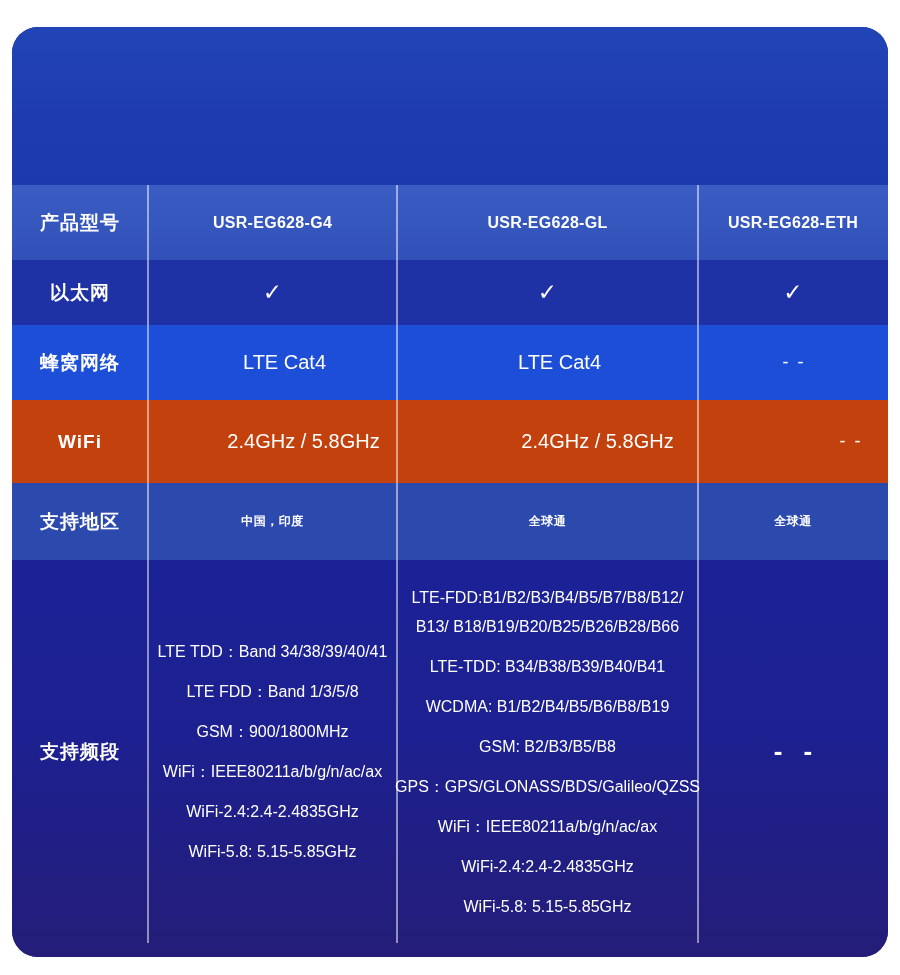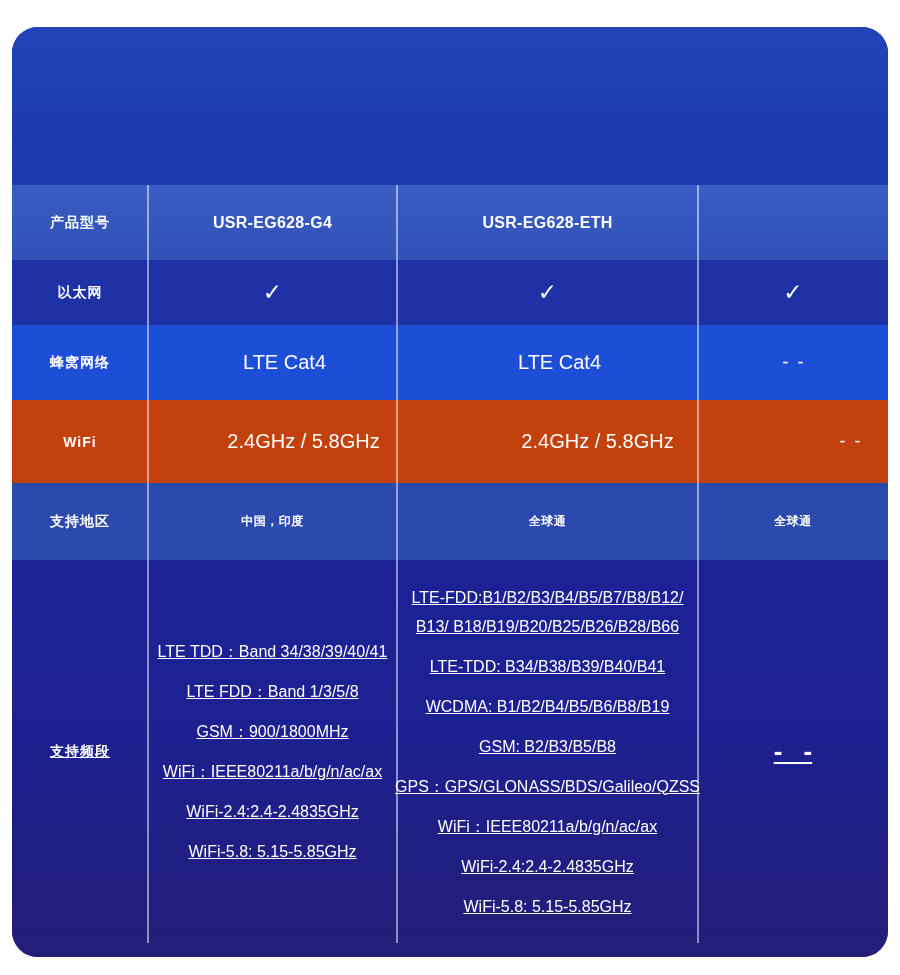--- a/index.html
+++ b/index.html
@@ -51,21 +51,21 @@
   .row-bands   { flex: 1; background: linear-gradient(180deg, #1b2296 0%, #1d2090 45%, #241d78 100%); }
 
   .cell {
     display: flex;
     align-items: center;
     justify-content: center;
     text-align: center;
   }
   .label {
     font-weight: bold;
-    font-size: 14px;
+    font-size: 19px;
     letter-spacing: 1px;
   }
   .model {
     font-weight: bold;
     font-size: 16px;
     letter-spacing: 0.3px;
   }
   .check {
     font-size: 23px;
     font-weight: 400;
@@ -78,21 +78,20 @@
     font-size: 12px;
     font-weight: bold;
     letter-spacing: 0.5px;
   }
   .dash {
     font-size: 18px;
     word-spacing: 4px;
   }
   .band-cell {
     padding-bottom: 14px;
-    text-decoration: underline;
   }
   .band-list {
     display: flex;
     flex-direction: column;
     align-items: center;
     gap: 11px;
   }
   .band-line {
     font-size: 16px;
     line-height: 29px;
@@ -121,20 +120,21 @@
 <div class="page">
   <div class="card">
 
     <div class="banner"></div>
 
     <div class="table">
 
       <div class="row row-models">
         <div class="cell label">产品型号</div>
         <div class="cell model">USR-EG628-G4</div>
+        <div class="cell model">USR-EG628-GL</div>
         <div class="cell model">USR-EG628-ETH</div>
       </div>
 
       <div class="row row-eth">
         <div class="cell label">以太网</div>
         <div class="cell check">✓</div>
         <div class="cell check">✓</div>
         <div class="cell check">✓</div>
       </div>
 

